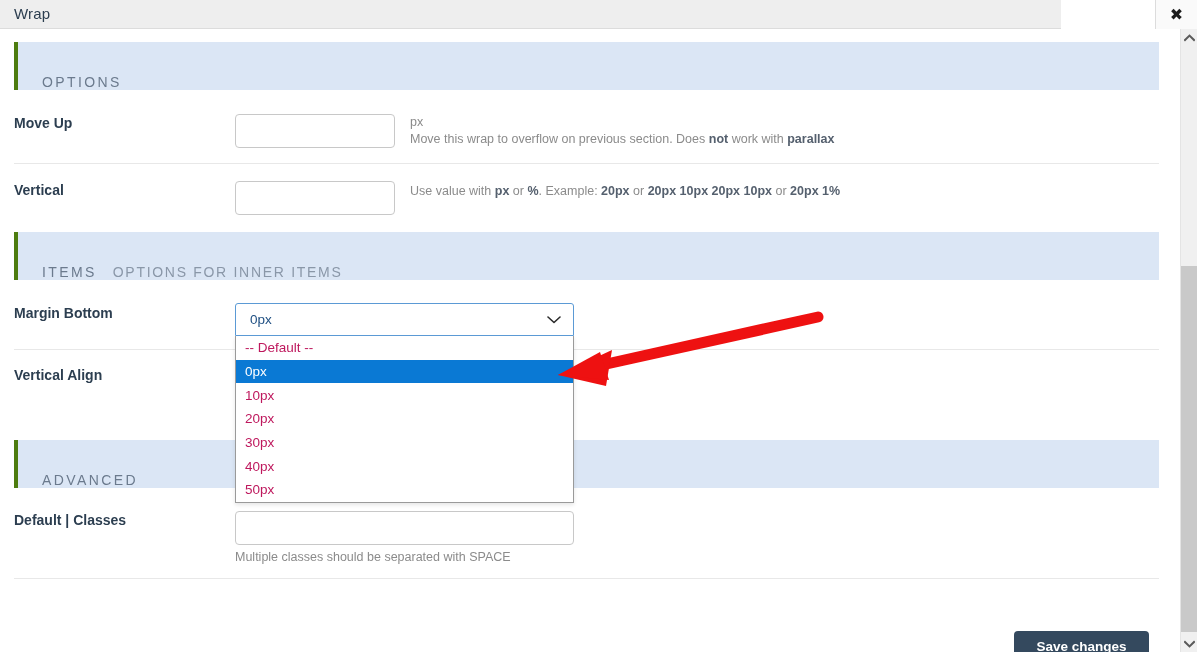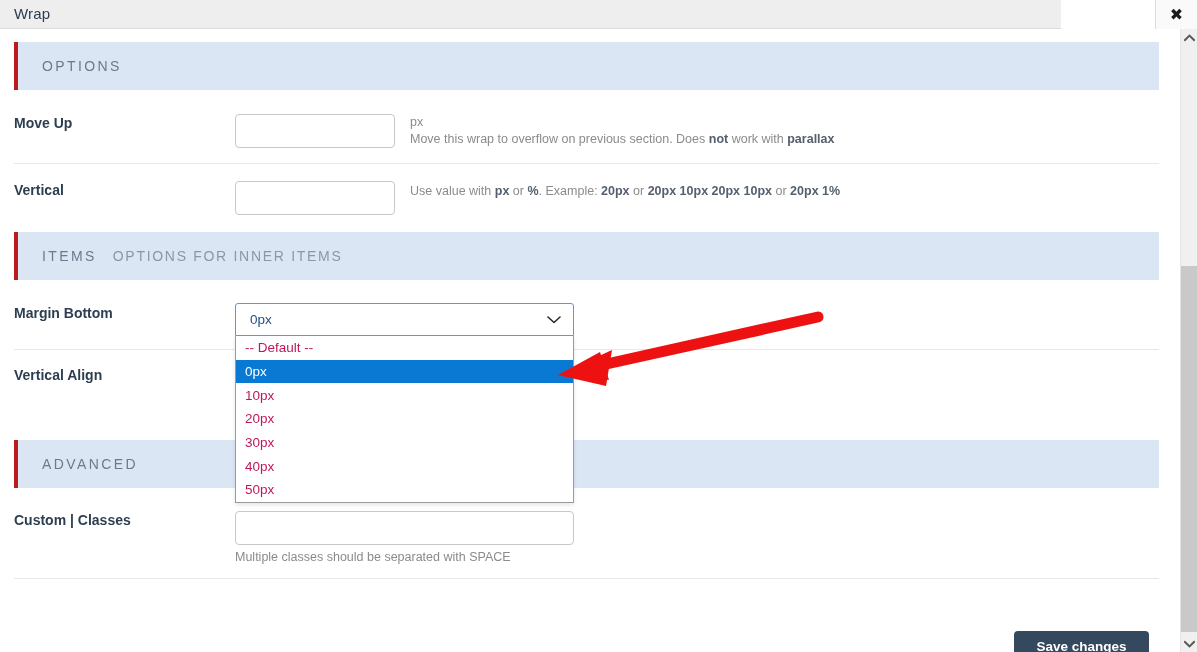--- a/index.html
+++ b/index.html
@@ -92,23 +92,23 @@
     overflow: hidden;
   }
 
   
   .section-band {
     position: absolute;
     left: 14px;
     width: 1145px;
     height: 48px;
     background: #dbe6f5;
-    border-left: 4px solid #b91c1c;
-    display: flex;
-    align-items: center;
+    border-left: 4px solid #4d7c0f;
+    display: flex;
+    align-items: flex-end;
   }
   .section-title {
     margin-left: 24px;
     font-size: 14px;
     letter-spacing: 2.4px;
     color: #6b7a8d;
     text-transform: uppercase;
   }
   .section-sub {
     margin-left: 16px;
@@ -288,21 +288,21 @@
     <div class="row-label" style="top:275px;">Margin Bottom</div>
 
     <div class="divider" style="top:319px;"></div>
 
     <div class="row-label" style="top:337px;">Vertical Align</div>
 
     <div class="section-band" style="top:410px;">
       <span class="section-title">ADVANCED</span>
     </div>
 
-    <div class="row-label" style="top:482px;">Custom | Classes</div>
+    <div class="row-label" style="top:482px;">Default | Classes</div>
     <input class="text-input" style="left: 235px; top: 481px; width: 339px;" value="" placeholder="">
     <div class="help" style="left:235px; top:519px;">Multiple classes should be separated with SPACE</div>
 
     <div class="divider" style="top:548px;"></div>
 
     <button class="save-btn">Save changes</button>
 
     <div class="select-wrap">
       <div class="select-box">
         <span class="select-value">0px</span>

